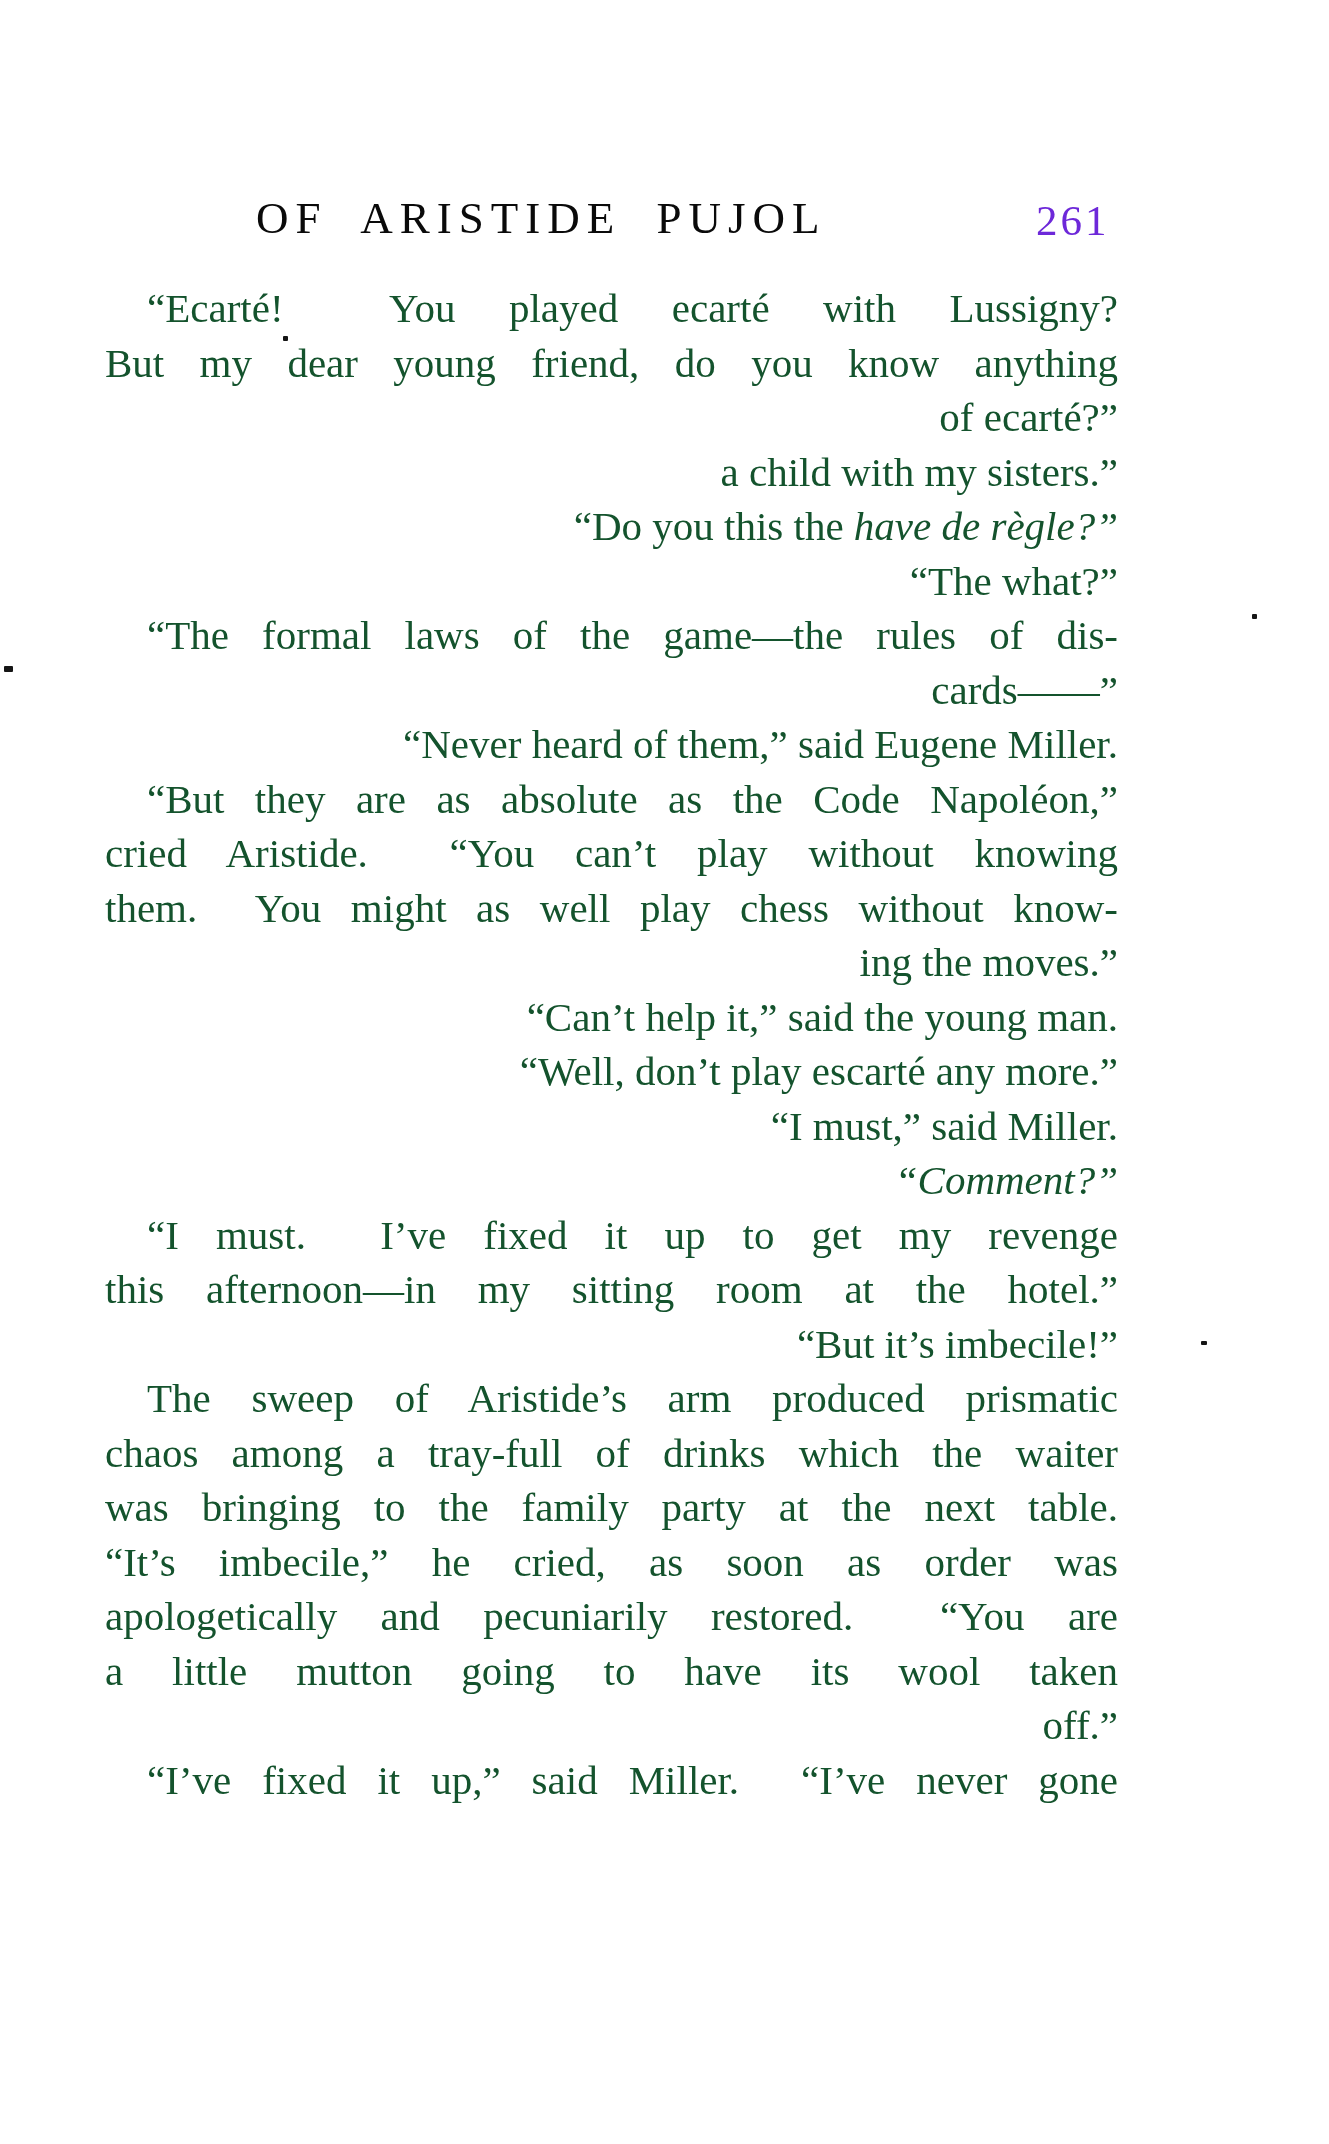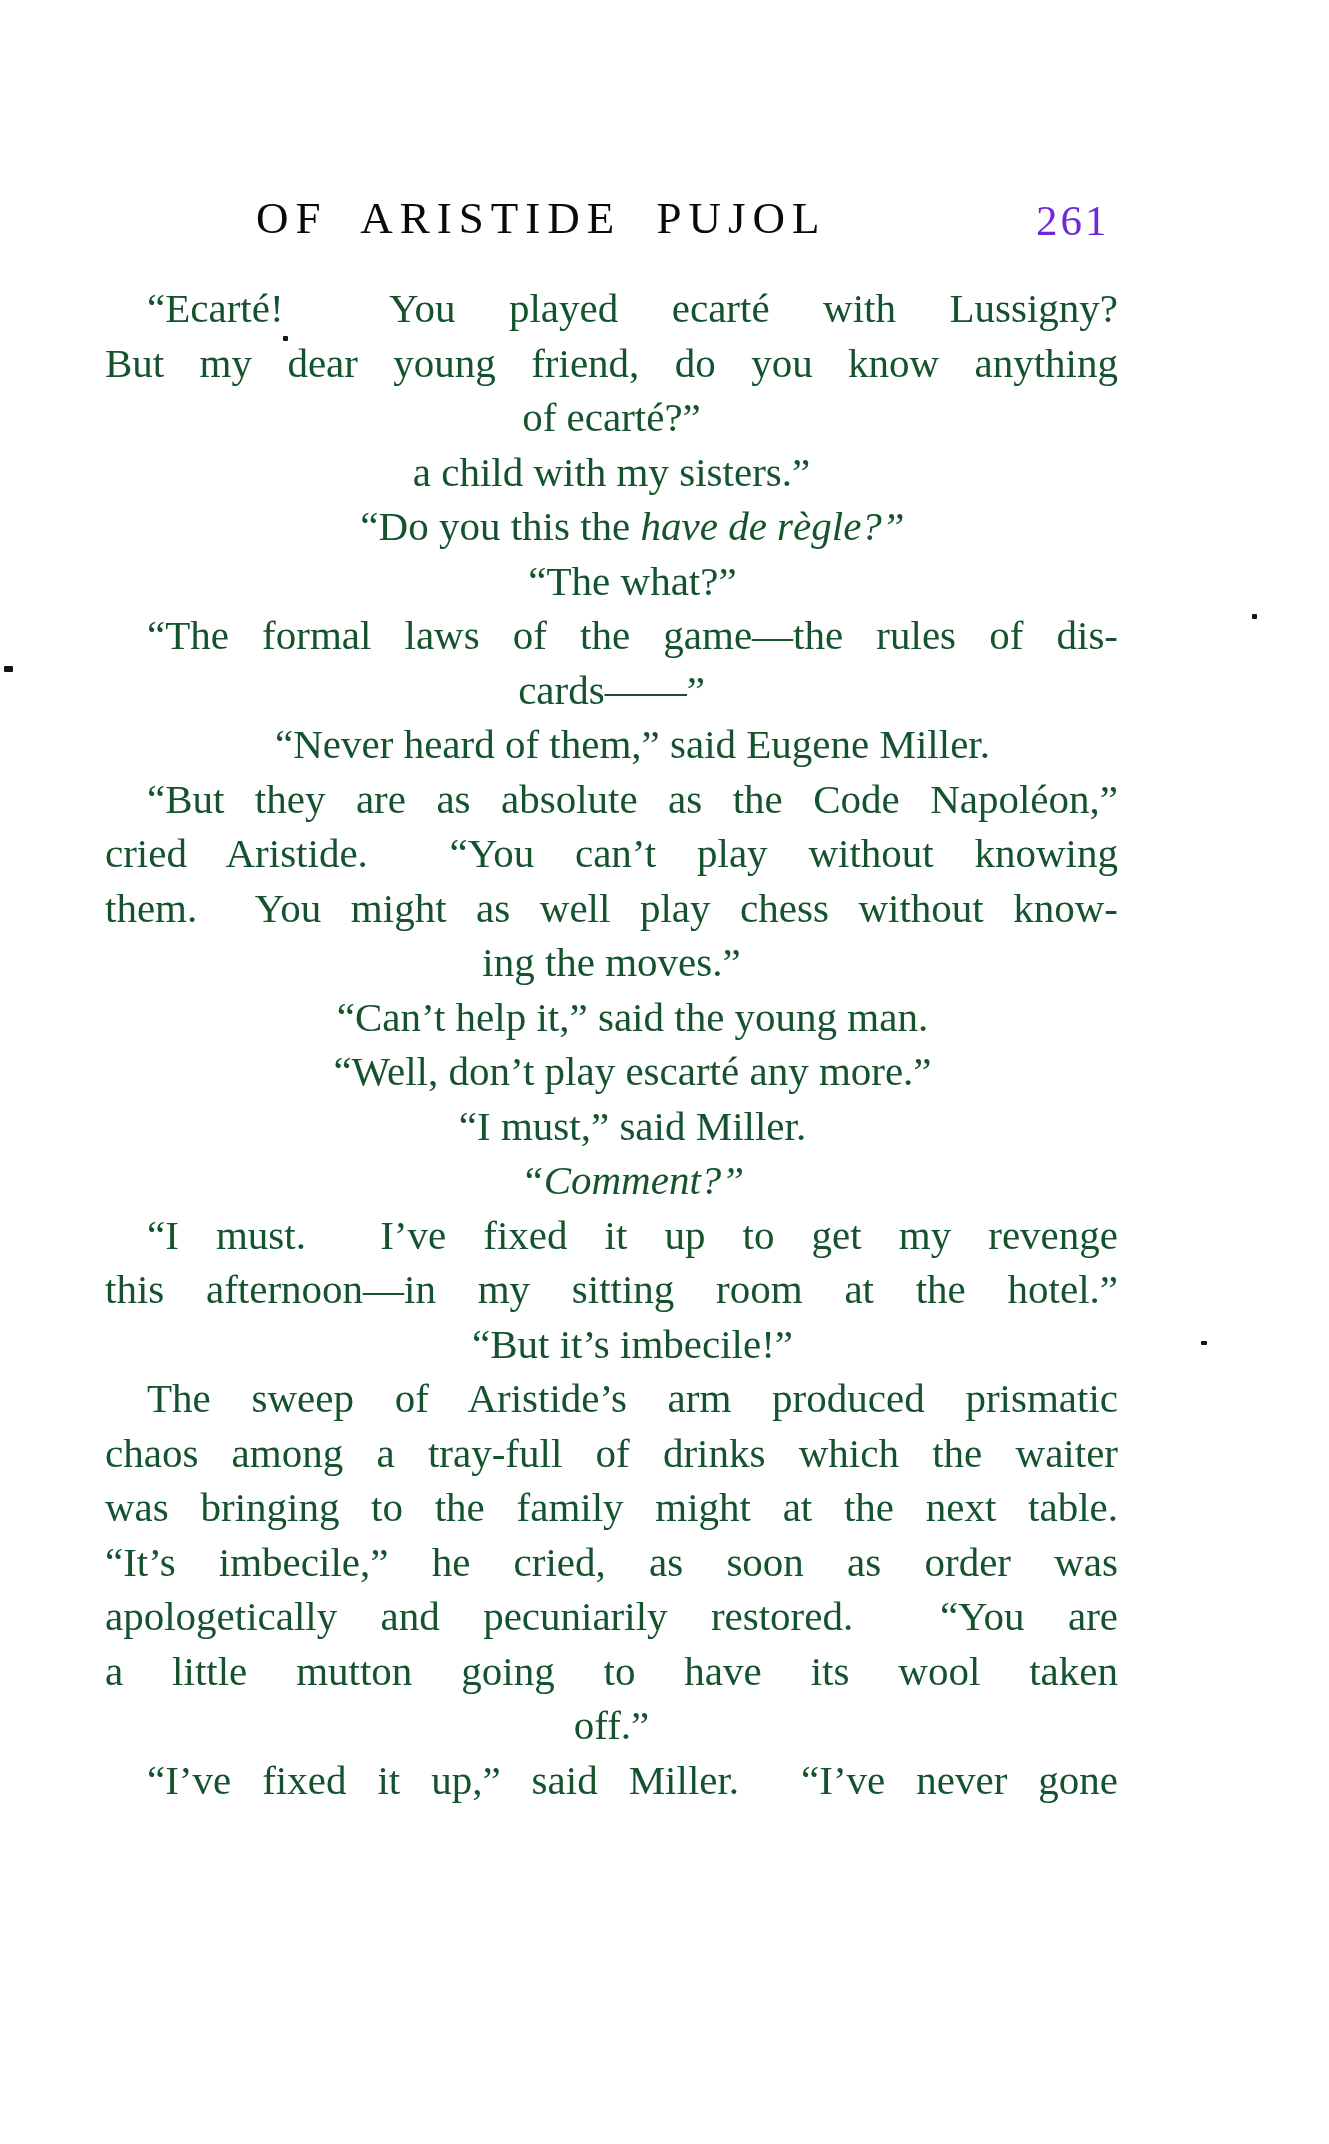--- a/index.html
+++ b/index.html
@@ -40,21 +40,21 @@
     top: 281px;
     width: 1013px;
     font-size: 41px;
     line-height: 54.5px;
     color: #14532d;
   }
   .paragraph { margin: 0; padding: 0; }
   .line {
     height: 54.5px;
     white-space: nowrap;
-    text-align: center;
+    text-align: right;
   }
   .line.just {
     text-align: justify;
     text-align-last: justify;
   }
   .line.ind {
     padding-left: 42px;
   }
   .line.just.ind {
     
@@ -116,21 +116,21 @@
       <div class="paragraph">
         <div class="line just ind"><span>“I must.&nbsp; I’ve fixed it up to get my revenge</span></div>
         <div class="line just"><span>this afternoon—in my sitting room at the hotel.”</span></div>
       </div>
       <div class="paragraph">
         <div class="line ind"><span>“But it’s imbecile!”</span></div>
       </div>
       <div class="paragraph">
         <div class="line just ind"><span>The sweep of Aristide’s arm produced prismatic</span></div>
         <div class="line just"><span>chaos among a tray-full of drinks which the waiter</span></div>
-        <div class="line just"><span>was bringing to the family might at the next table.</span></div>
+        <div class="line just"><span>was bringing to the family party at the next table.</span></div>
         <div class="line just"><span>“It’s imbecile,” he cried, as soon as order was</span></div>
         <div class="line just"><span>apologetically and pecuniarily restored.&nbsp; “You are</span></div>
         <div class="line just"><span>a little mutton going to have its wool taken</span></div>
         <div class="line"><span>off.”</span></div>
       </div>
       <div class="paragraph">
         <div class="line just ind"><span>“I’ve fixed it up,” said Miller.&nbsp; “I’ve never gone</span></div>
       </div>
     </div>
 <div class="speck" style="left: 283px; top: 336px; width: 5px; height: 5px;"></div>

